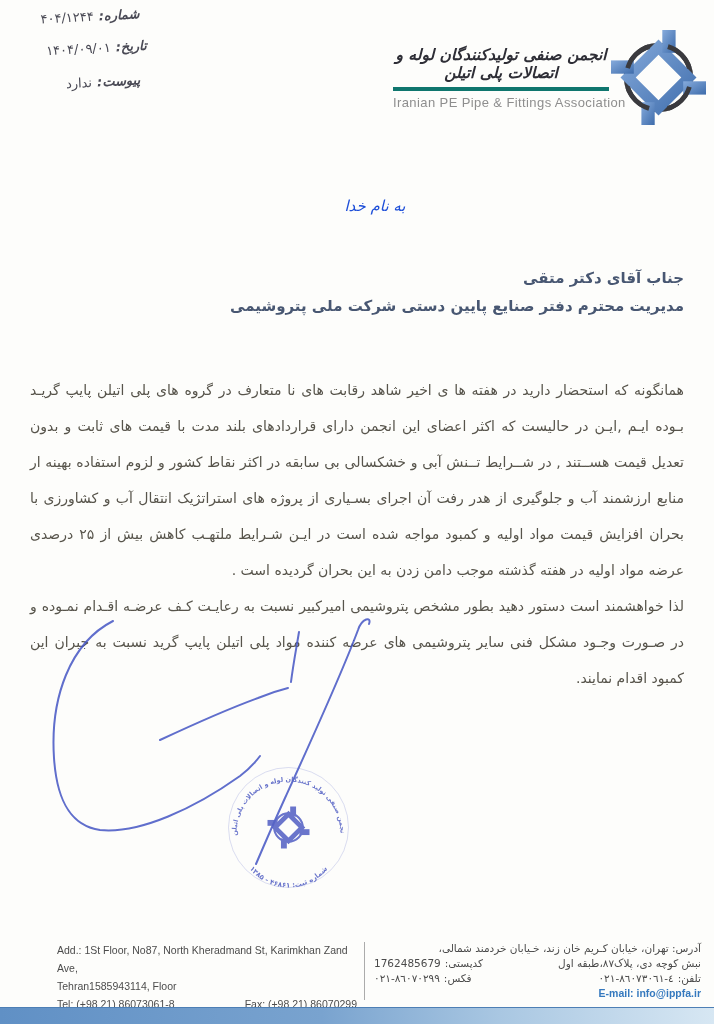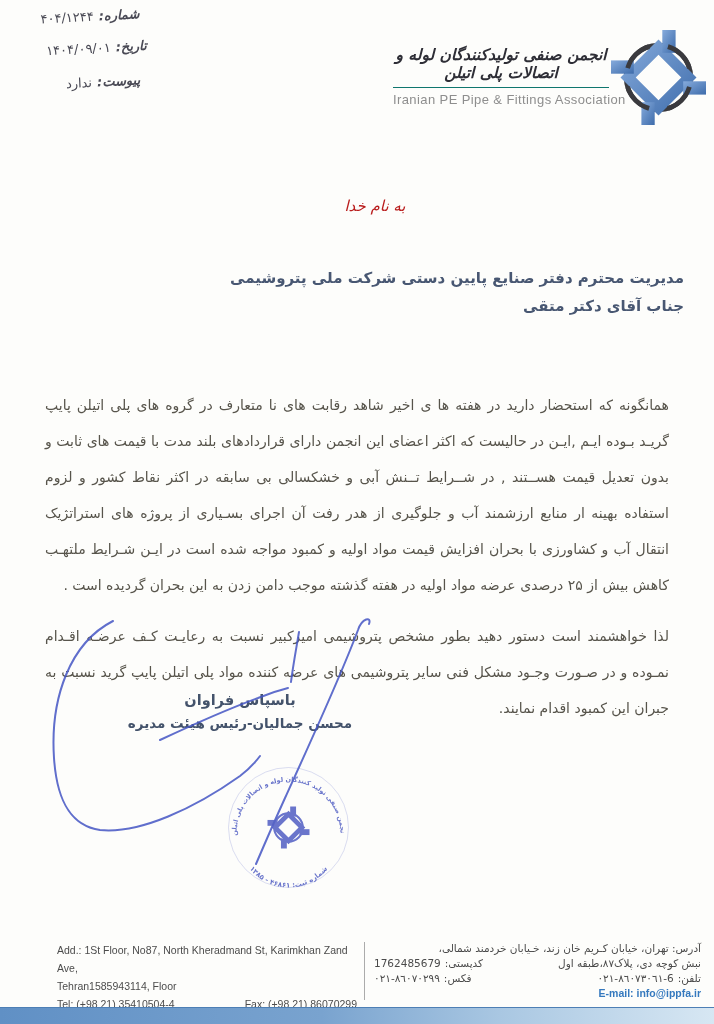--- a/index.html
+++ b/index.html
@@ -12,33 +12,33 @@
   .meta{position:absolute; left:30px; top:10px; width:180px; height:110px;
         transform:rotate(-3deg); transform-origin:0 0; color:#4a4a55; font-size:13px;}
   .meta-row{position:absolute; direction:rtl; white-space:nowrap;}
   .meta-row.r1{left:10px; top:2px;}
   .meta-row.r2{left:14px; top:34px;}
   .meta-row.r3{left:32px; top:68px;}
   .meta-label{font-style:italic; font-weight:bold; margin-left:5px;}
   
   .brand-text{position:absolute; left:393px; top:46px; width:216px; text-align:center;}
   .brand-fa{direction:rtl; font-size:15.5px; font-weight:bold; color:#2e2e36;
-            padding-bottom:5px; border-bottom:1px solid #0f766e; font-style:italic;}
+            padding-bottom:5px; border-bottom:4px solid #0f766e; font-style:italic;}
   .brand-en{font-family:"Liberation Sans","DejaVu Sans",sans-serif; font-size:13px;
             color:#8e8e8e; letter-spacing:.4px; margin-top:4px; white-space:nowrap;}
   .brand-mark{position:absolute; left:611px; top:27px;}
   
   .bismillah{position:absolute; left:280px; top:197px; width:190px; text-align:center;
-             direction:rtl; font-size:15px; font-style:italic; color:#b91c1c;}
+             direction:rtl; font-size:15px; font-style:italic; color:#1d4ed8;}
   .rtl-line{position:absolute; left:30px; width:654px; direction:rtl; text-align:right;}
   .recipient{top:264px; line-height:28px; font-weight:bold; font-size:15px; color:#485772;}
   .salutation{top:342px; font-size:14.5px; color:#5b574e;}
   .body-text{position:absolute; left:30px; top:372px; width:654px; direction:rtl;
              font-size:14px; line-height:36px; color:#57544b;}
-  .body-text p{margin:15px; text-align:justify; text-align-last:right;}
+  .body-text p{margin:0; text-align:justify; text-align-last:right;}
   .closing-block{position:absolute; left:125px; top:692px; width:230px; direction:rtl;
                  text-align:center; color:#44536b;}
   .closing{font-weight:bold; font-size:14.5px;}
   .signatory{font-weight:bold; font-size:13.5px; margin-top:7px; white-space:nowrap;}
   
   .signature{position:absolute; left:30px; top:613px;}
   .stamp{position:absolute; left:218px; top:757px;}
   
   .footer-en{position:absolute; left:57px; top:941px; width:300px;
              font-family:"Liberation Sans","DejaVu Sans",sans-serif;
@@ -95,34 +95,30 @@
       <path d="M82.5,59.9 A34,34 0 0 1 59.9,82.5"></path>
       <path d="M40.1,82.5 A34,34 0 0 1 17.5,59.9"></path>
       <path d="M17.5,40.1 A34,34 0 0 1 40.1,17.5"></path>
       <path d="M59.9,17.5 A34,34 0 0 1 82.5,40.1"></path>
     </g>
   </svg>
 
   <div class="bismillah">به نام خدا</div>
 
   <div class="rtl-line recipient">
+    <div>جناب آقای دکتر متقی</div>
     <div>مدیریت محترم دفتر صنایع پایین دستی شرکت ملی پتروشیمی</div>
-    <div>جناب آقای دکتر متقی</div>
   </div>
 
 
   <div class="body-text">
     <p>همانگونه که استحضار دارید در هفته ها ی اخیر شاهد رقابت های نا متعارف در گروه های پلی اتیلن پایپ گریـد بـوده ایـم ,ایـن در حالیست که اکثر اعضای این انجمن دارای قراردادهای بلند مدت با قیمت های ثابت و بدون تعدیل قیمت هســتند , در شــرایط تــنش آبی و خشکسالی بی سابقه در اکثر نقاط کشور و لزوم استفاده بهینه ار منابع ارزشمند آب و جلوگیری از هدر رفت آن اجرای بسـیاری از پروژه های استراتژیک انتقال آب و کشاورزی با بحران افزایش قیمت مواد اولیه و کمبود مواجه شده است در ایـن شـرایط ملتهـب کاهش بیش از ۲۵ درصدی عرضه مواد اولیه در هفته گذشته موجب دامن زدن به این بحران گردیده است .</p>
     <p>لذا خواهشمند است دستور دهید بطور مشخص پتروشیمی امیرکبیر نسبت به رعایـت کـف عرضـه اقـدام نمـوده و در صـورت وجـود مشکل فنی سایر پتروشیمی های عرضه کننده مواد پلی اتیلن پایپ گرید نسبت به جبران این کمبود اقدام نمایند.</p>
   </div>
 
-  <div class="closing-block">
-    <div class="closing">باسپاس فراوان</div>
-    <div class="signatory">محسن جمالیان-رئیس هیئت مدیره</div>
-  </div>
 
   <svg class="signature" width="360" height="272" viewBox="0 0 360 272">
     <g fill="none" stroke="#4556c4" stroke-width="2" stroke-linecap="round" opacity="0.85">
       <path d="M83,8 C40,30 20,85 24,145 C27,190 42,213 70,217 C110,221 165,195 210,163 C218,157 224,151 230,143"></path>
       <path d="M130,127 C160,113 195,97 228,85 C240,80 250,77 258,75"></path>
       <path d="M339,11 C342,3 332,5 328,17 C310,65 280,130 255,185 C245,207 235,230 226,251"></path>
       <path d="M269,19 C266,37 263,53 261,69"></path>
     </g>
   </svg>
 
@@ -147,42 +143,42 @@
         <rect x="32" y="76" width="14" height="24" fill="#5663c5"></rect>
         <rect x="0" y="32" width="24" height="14" fill="#5663c5"></rect>
       </g>
     </g>
   </svg>
 
   <div class="footer-en">
     <div>Add.: 1St Floor, No87, North Kheradmand St, Karimkhan Zand Ave,</div>
     <div>Tehran1585943114, Floor</div>
     <div class="f-row">
-      <span>Tel: (+98 21) 35410504-4</span>
+      <span>Tel: (+98 21) 86073061-8</span>
       <span>Fax: (+98 21) 86070299</span>
     </div>
     <div class="f-right link-line">
       <span>Website:</span>
       <span>www.ippfa.ir</span>
     </div>
   </div>
 
   <div class="divider"></div>
 
   <div class="footer-fa">
     <div>آدرس: تهران، خیابان کـریم خان زند، خـیابان خردمند شمالی،</div>
     <div class="f-row">
       <span>نبش کوچه دی، پلاک۸۷،طبقه اول</span>
       <span>
         <span class="lbl">کدپستی:</span><span class="ltrnum">1762485679</span>
       </span>
     </div>
     <div class="f-row">
       <span>
-        <span class="lbl">تلفن:</span><span class="ltrnum">۰۲۱-۸٦۰۷۳۰٦۱-6</span>
+        <span class="lbl">تلفن:</span><span class="ltrnum">۰۲۱-۸٦۰۷۳۰٦۱-٤</span>
       </span>
       <span>
         <span class="lbl">فکس:</span><span class="ltrnum">۰۲۱-۸٦۰۷۰۲۹۹</span>
       </span>
     </div>
     <div class="email-line">
       <span>E-mail:</span>
       <span>info@ippfa.ir</span>
     </div>
   </div>

